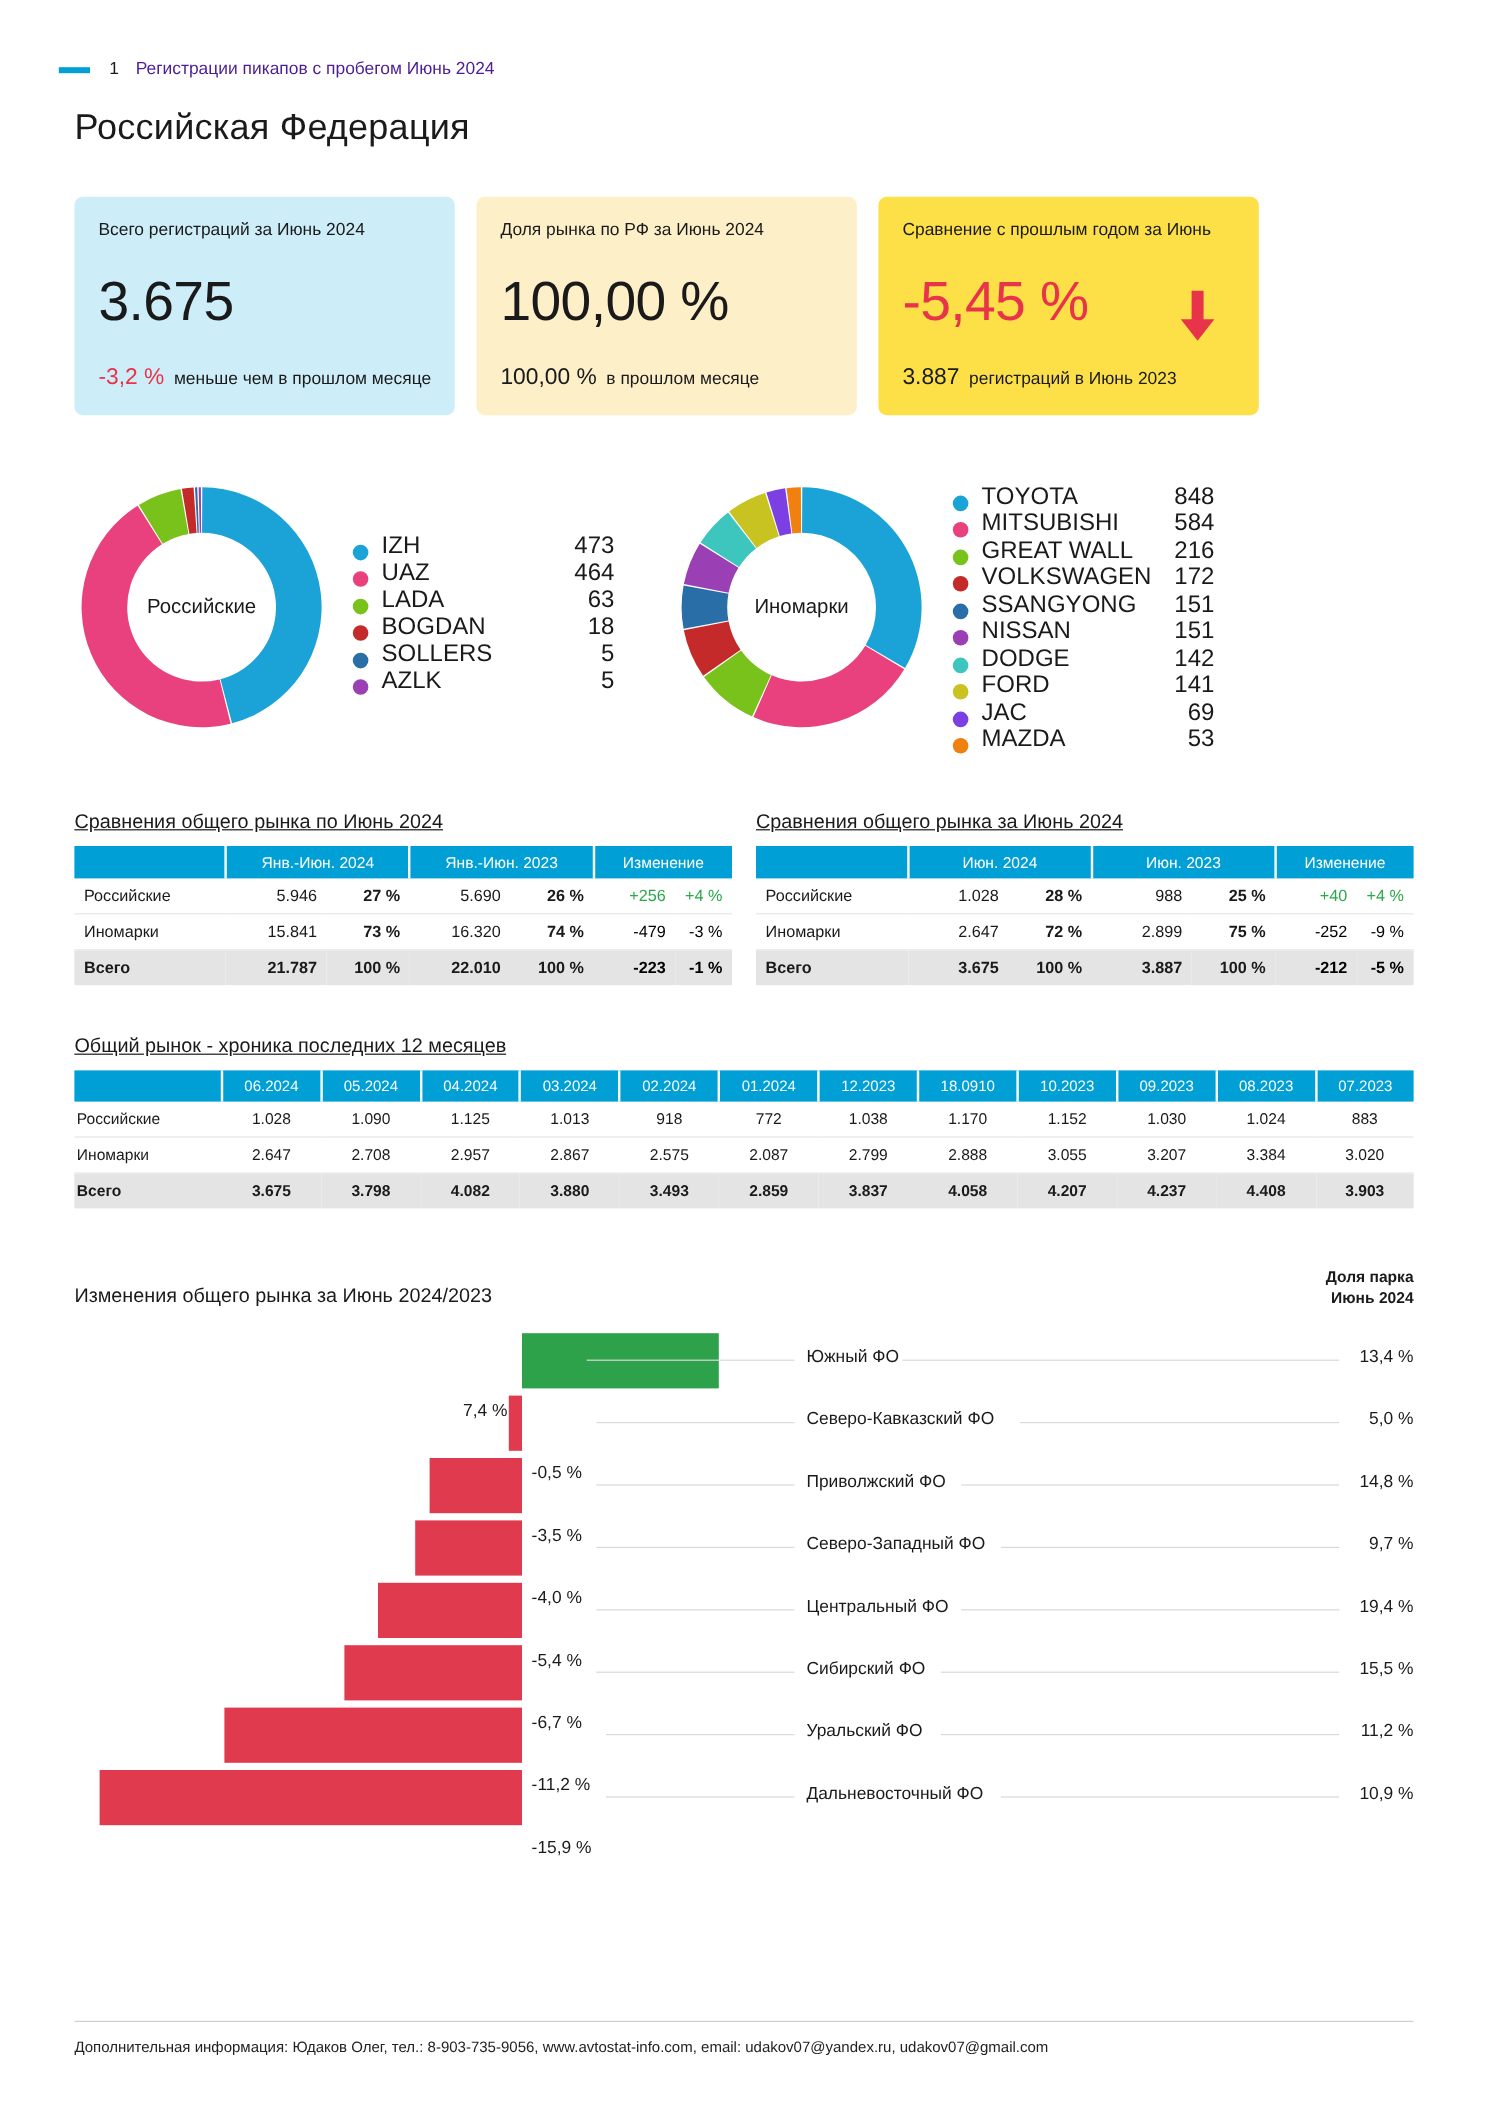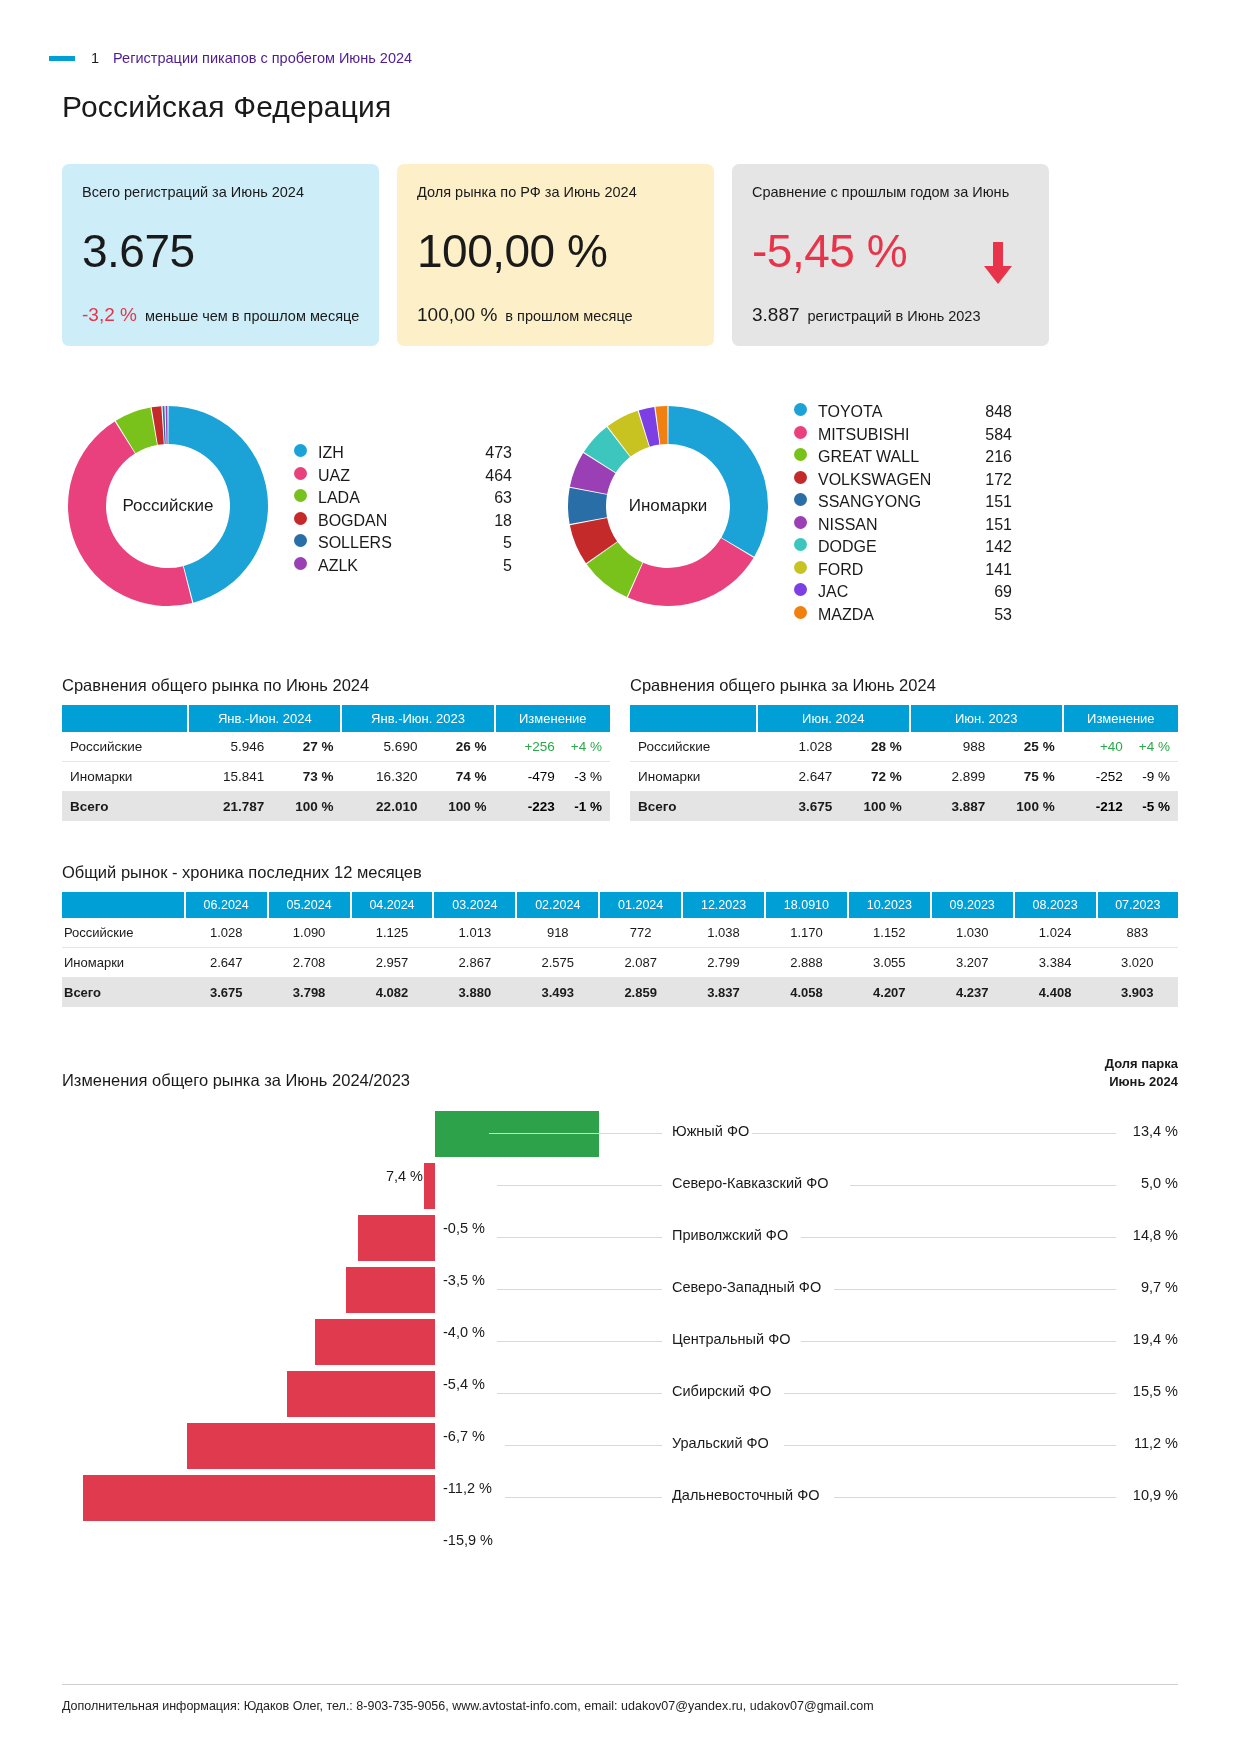--- a/index.html
+++ b/index.html
@@ -19,47 +19,47 @@
   .hdr-num { font-size: 14.5px; color: #1a1a1a; margin-right: 14px; }
   .hdr-txt { font-size: 14.5px; color: #4c1d95; }
   h1.title { font-size: 30px; font-weight: 400; margin-top: 10px; letter-spacing: .2px; }
 
   
   .cards { display: flex; gap: 18px; margin-top: 40px; }
   .card { width: 317px; height: 182px; border-radius: 7px; padding: 20px 20px 0 20px;
           display: flex; flex-direction: column; position: relative; }
   .card.blue   { background: #CDEEF9; }
   .card.yellow { background: #FDEFC8; }
-  .card.green  { background: #e5e5e5; }
+  .card.green  { background: #fde047; }
   .card-label { font-size: 14.5px; color: #1a1a1a; }
   .card-big { font-size: 46px; font-weight: 300; line-height: 1; margin-top: 28px; letter-spacing: -.5px; }
   .card-big.red { color: #E8344A; }
   .card-foot { position: absolute; left: 20px; bottom: 20px; display: flex; align-items: baseline; gap: 8px; }
   .foot-strong { font-size: 19px; font-weight: 400; }
   .foot-strong.red { color: #E8344A; }
   .foot-small { font-size: 14.5px; }
   .arrow-down { position: absolute; right: 34px; top: 78px; width: 34px; height: 42px; }
 
   
   .donuts { display: flex; margin-top: 54px; }
   .donut-block { display: flex; align-items: flex-start; }
   .donut-wrap { position: relative; width: 212px; height: 212px; flex: none; }
   .donut-center { position: absolute; inset: 0; display: flex; align-items: center; justify-content: center;
                   font-size: 17px; color: #1a1a1a; }
   .legend { margin-left: 20px; padding-top: 44px; }
   .legend.right { padding-top: 3px; }
-  .legend-row { display: flex; align-items: flex-start; height: 22.5px; font-size: 16px; }
+  .legend-row { display: flex; align-items: flex-end; height: 22.5px; font-size: 20px; }
   .legend-dot { width: 13px; height: 13px; border-radius: 50%; flex: none; margin-right: 11px; }
   .legend-name { width: 148px; }
   .legend-val { width: 46px; text-align: right; }
 
   
   .tbl-section { margin-top: 48px; display: flex; gap: 20px; }
   .tbl-col { flex: 1; }
-  .tbl-title { font-size: 16.5px; margin-bottom: 10px; }
+  .tbl-title { font-size: 16.5px; margin-bottom: 10px; text-decoration: underline; }
   table { border-collapse: collapse; width: 100%; font-size: 13.5px; }
   thead th { background: #00A0D6; color: #fff; font-weight: 400; font-size: 13px;
              padding: 6px 8px; text-align: center; border-right: 2px solid #fff; height: 26px; }
   thead th:last-child { border-right: none; }
   thead th.blank { background: #00A0D6; }
   tbody td { padding: 7px 8px; border-bottom: 1px solid #e6e6e6; text-align: right; white-space: nowrap; }
   tbody td.lbl { text-align: left; }
   tbody tr.total td { background: #E4E4E4; font-weight: 700; border-bottom: none; }
   td.pct { font-weight: 700; }
   td.pos { color: #2AA84A; }

